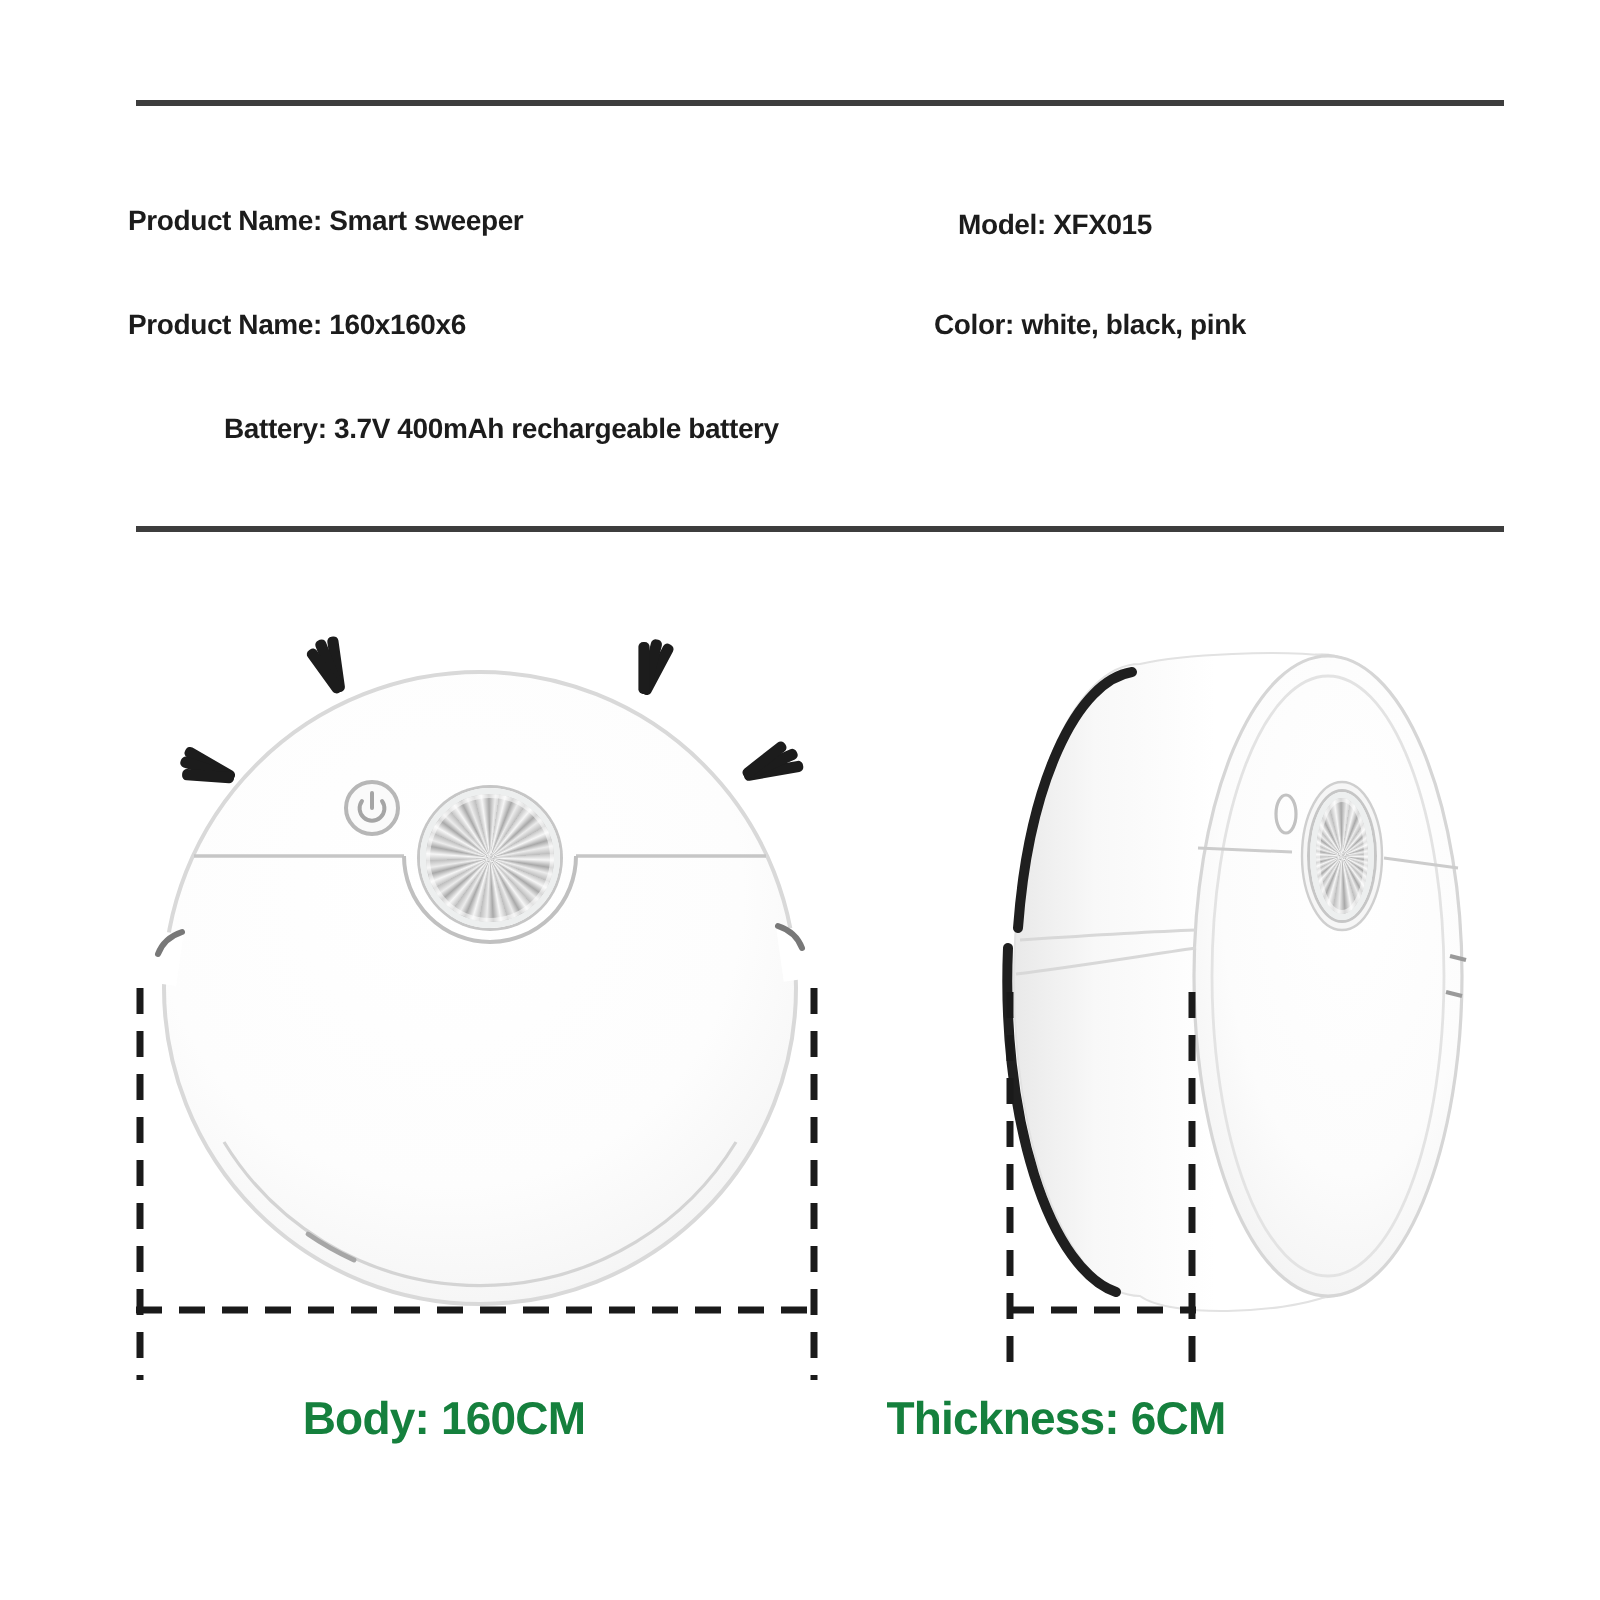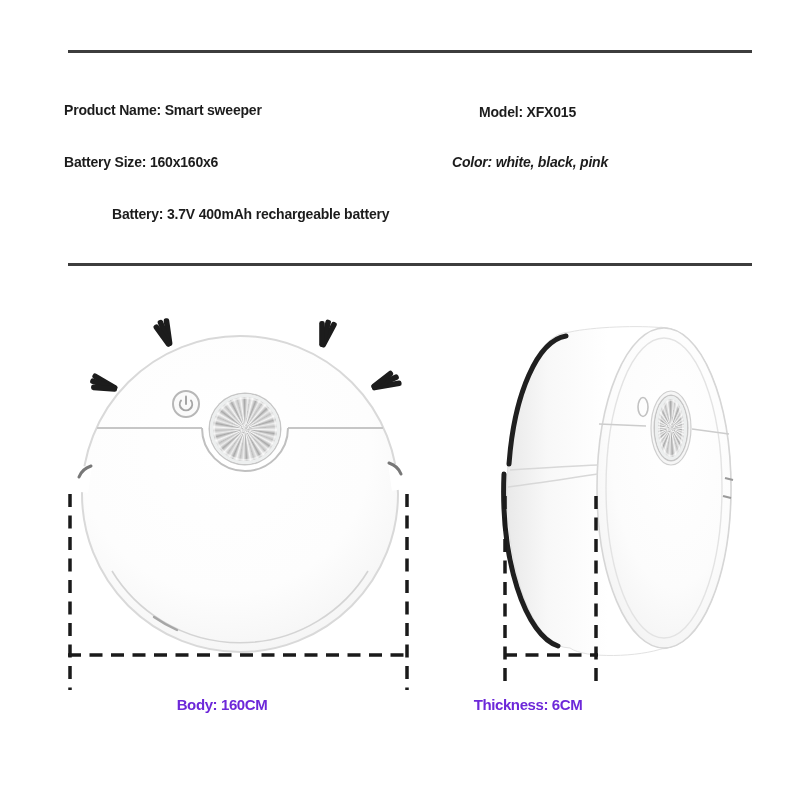--- a/index.html
+++ b/index.html
@@ -11,21 +11,21 @@
   .divider{
     position:absolute;left:68px;width:684px;height:3px;background:#3d3d3d;
   }
   .spec-text{
     position:absolute;
     font-size:14px;font-weight:bold;color:#1c1c1c;letter-spacing:-0.2px;
     white-space:nowrap;
   }
   .dim-label{
     position:absolute;transform:translateX(-50%);
-    font-size:15px;font-weight:bold;color:#6d28d9;letter-spacing:-0.4px;
+    font-size:23px;font-weight:bold;color:#15803d;letter-spacing:-0.4px;
     white-space:nowrap;z-index:4;
   }
   #scene{position:absolute;left:0;top:0;z-index:1;}
   .metal-disc{
     position:absolute;z-index:2;border-radius:50%;
     background:
       radial-gradient(circle at 50% 50%, rgba(255,255,255,0.22) 0 12%, rgba(255,255,255,0) 34%),
       repeating-conic-gradient(from 8deg, #c7c7c7 0deg, #f6f6f6 6deg, #a9a9a9 13deg, #ececec 19deg, #bdbdbd 26deg);
     border:3px solid #edefef;
     box-shadow:0 0 0 1.5px #c6c6c6, inset 0 0 0 2px rgba(255,255,255,0.55);
@@ -33,22 +33,22 @@
   #disc-top-view{left:210px;top:394px;width:64px;height:64px;}
   #disc-side-view{left:655px;top:396px;width:26px;height:58px;}
 </style>
 </head>
 <body>
 
 <div class="divider" style="top:50px;"></div>
 
 <div class="spec-text" style="left:64px;top:102px;">Product Name: Smart sweeper</div>
 <div class="spec-text" style="left:467px;top:104px;margin-left:12px;">Model: XFX015</div>
-<div class="spec-text" style="left:64px;top:154px;">Battery Size: 160x160x6</div>
-<div class="spec-text" style="left:452px;top:154px;font-style:italic;">Color: white, black, pink</div>
+<div class="spec-text" style="left:64px;top:154px;">Product Name: 160x160x6</div>
+<div class="spec-text" style="left:467px;top:154px;">Color: white, black, pink</div>
 <div class="spec-text" style="left:64px;top:206px;padding-left:48px;">Battery: 3.7V 400mAh rechargeable battery</div>
 
 <div class="divider" style="top:263px;"></div>
 
 <svg id="scene" width="800" height="800" viewBox="0 0 800 800">
   <defs>
     <radialGradient id="gBody" cx="45%" cy="35%" r="75%">
       <stop offset="0%" stop-color="#ffffff"></stop>
       <stop offset="62%" stop-color="#fdfdfd"></stop>
       <stop offset="86%" stop-color="#f6f6f6"></stop>

